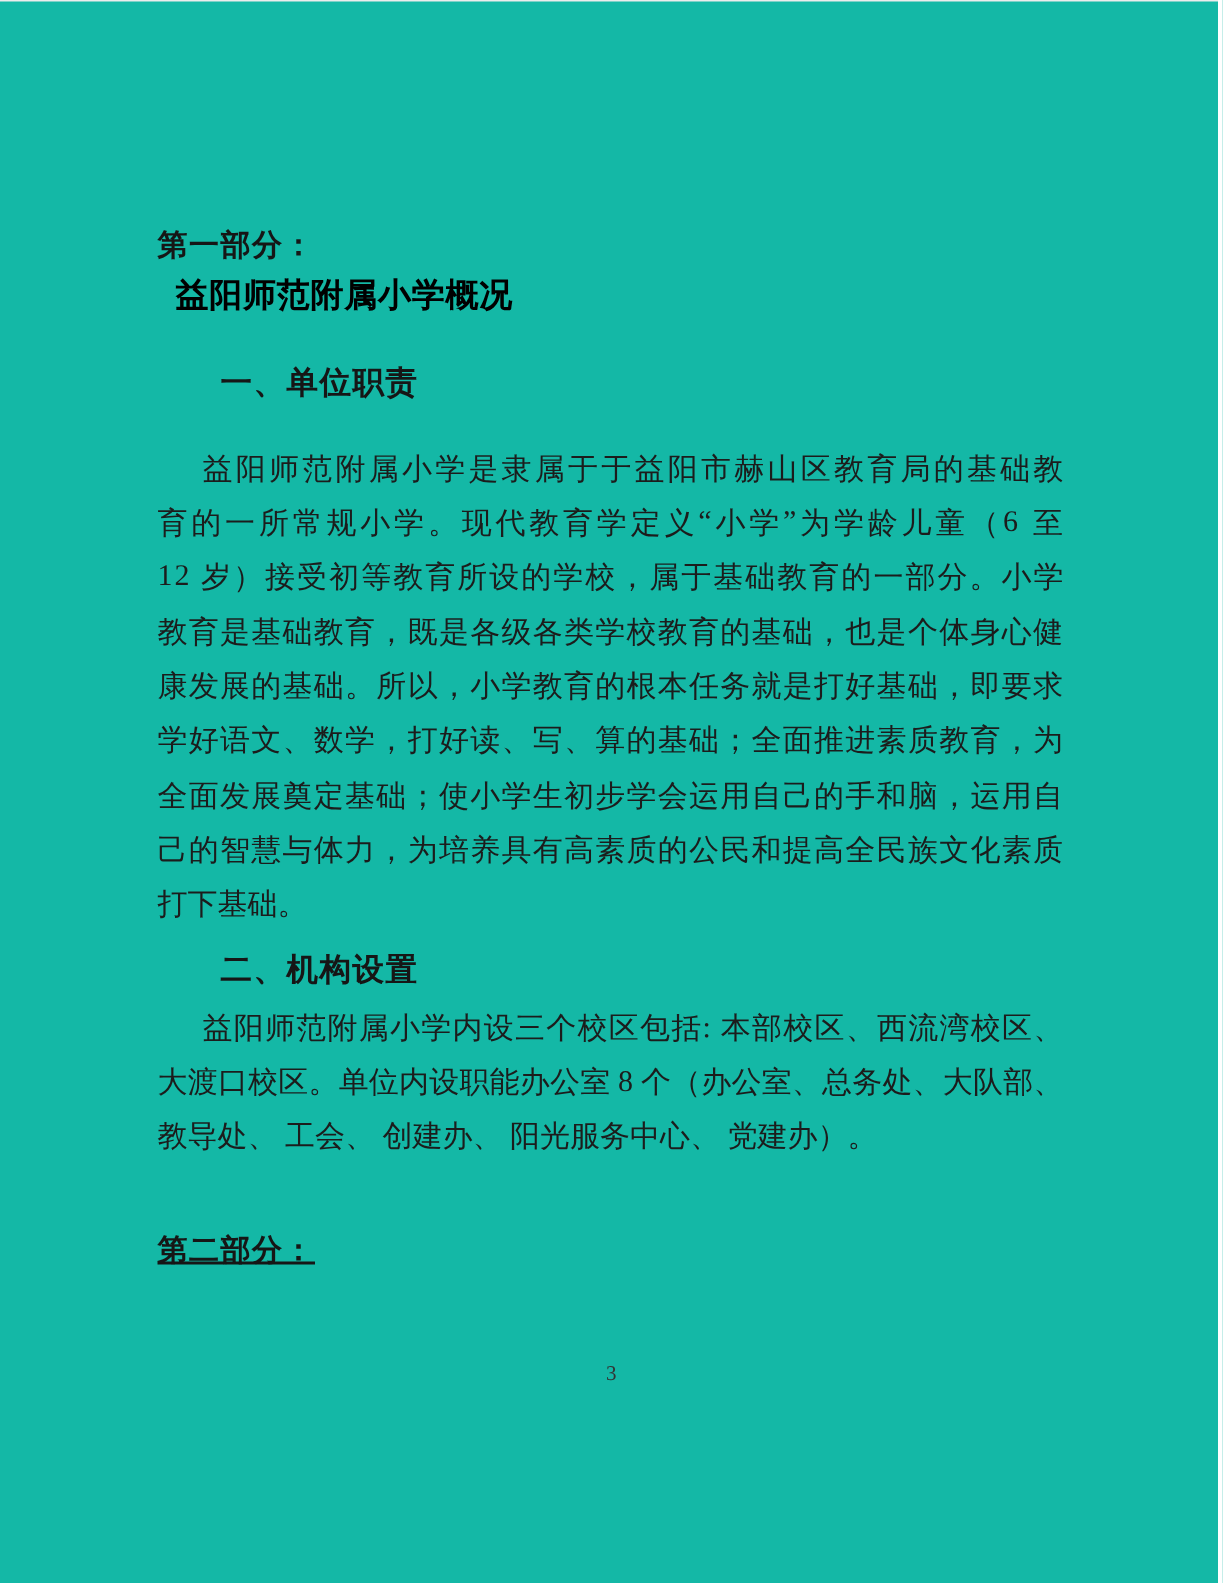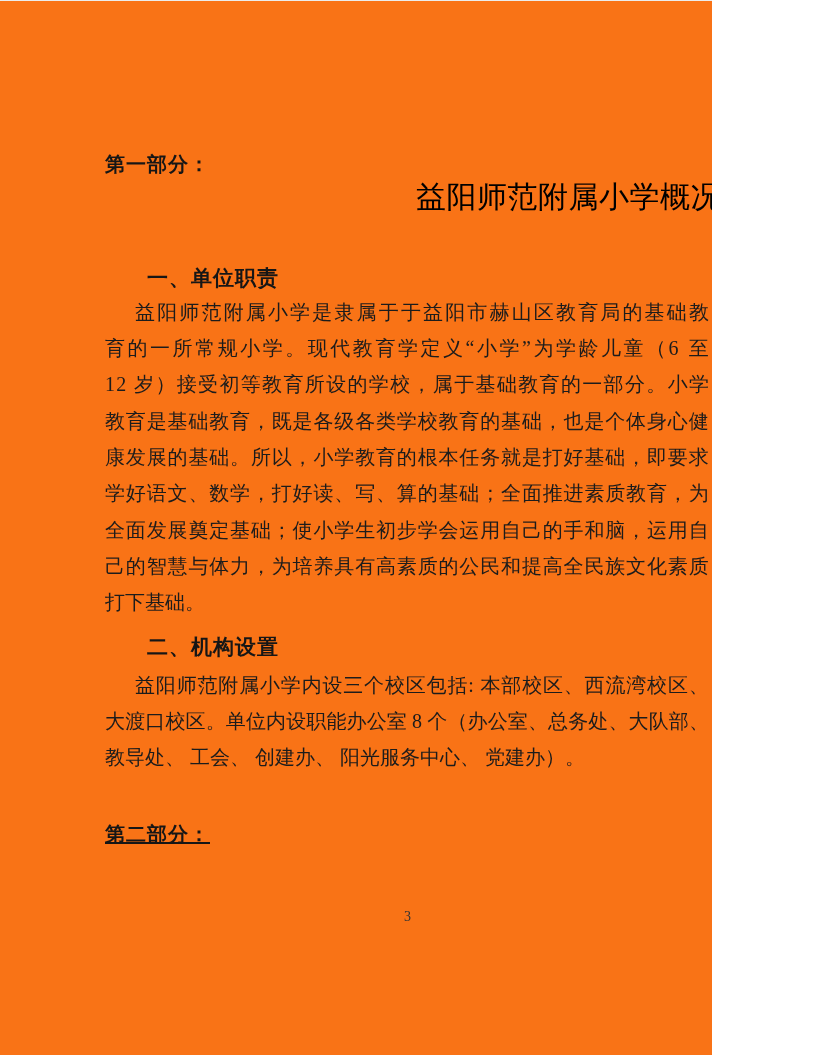--- a/index.html
+++ b/index.html
@@ -2,47 +2,47 @@
 <html><head>
 <meta charset="utf-8">
 <style>
   html, body {
     margin: 0;
     padding: 0;
     background: #ffffff;
   }
   .page {
     position: relative;
-    width: 712px;
+    width: 812px;
     height: 1055px;
-    background: #f97316;
+    background: #14b8a6;
     overflow: hidden;
     border-top: 1px solid #ececec;
     color: #1c1c1c;
     font-family: "Liberation Serif", "DejaVu Serif", serif;
   }
   .part-label {
     position: absolute;
     left: 105px;
     font-family: "Liberation Sans", "DejaVu Sans", sans-serif;
     font-weight: bold;
     font-size: 20px;
     line-height: 26px;
     color: #161616;
     letter-spacing: 1px;
   }
   .doc-title {
     position: absolute;
     left: 105px;
     width: 604px;
     margin: 0;
-    text-align: right;
+    text-align: left;
     font-family: "Liberation Serif", "DejaVu Serif", serif;
-    font-weight: normal;
-    font-size: 30px;
+    font-weight: bold;
+    font-size: 22px;
     line-height: 40px;
     color: #000000;
     letter-spacing: 0.5px;
   }
   .sec-heading {
     position: absolute;
     left: 147px;
     font-family: "Liberation Sans", "DejaVu Sans", sans-serif;
     font-weight: bold;
     font-size: 21px;
@@ -79,21 +79,21 @@
     top: 908px;
     left: 0;
     width: 815px;
     text-align: center;
     font-size: 14px;
     color: #333333;
   }
   
   #part1-label { top: 150px; }
   #title1      { top: 176px; left: 117px; }
-  #heading1    { top: 264px; }
+  #heading1    { top: 242px; }
   #para1       { top: 293px; }
   #heading2    { top: 633px; }
   #para2       { top: 666px; }
   #part2-label { top: 820px; text-decoration: underline; }
   #title2      { top: 848px; }
 </style>
 </head>
 <body>
 
 <div class="page">

